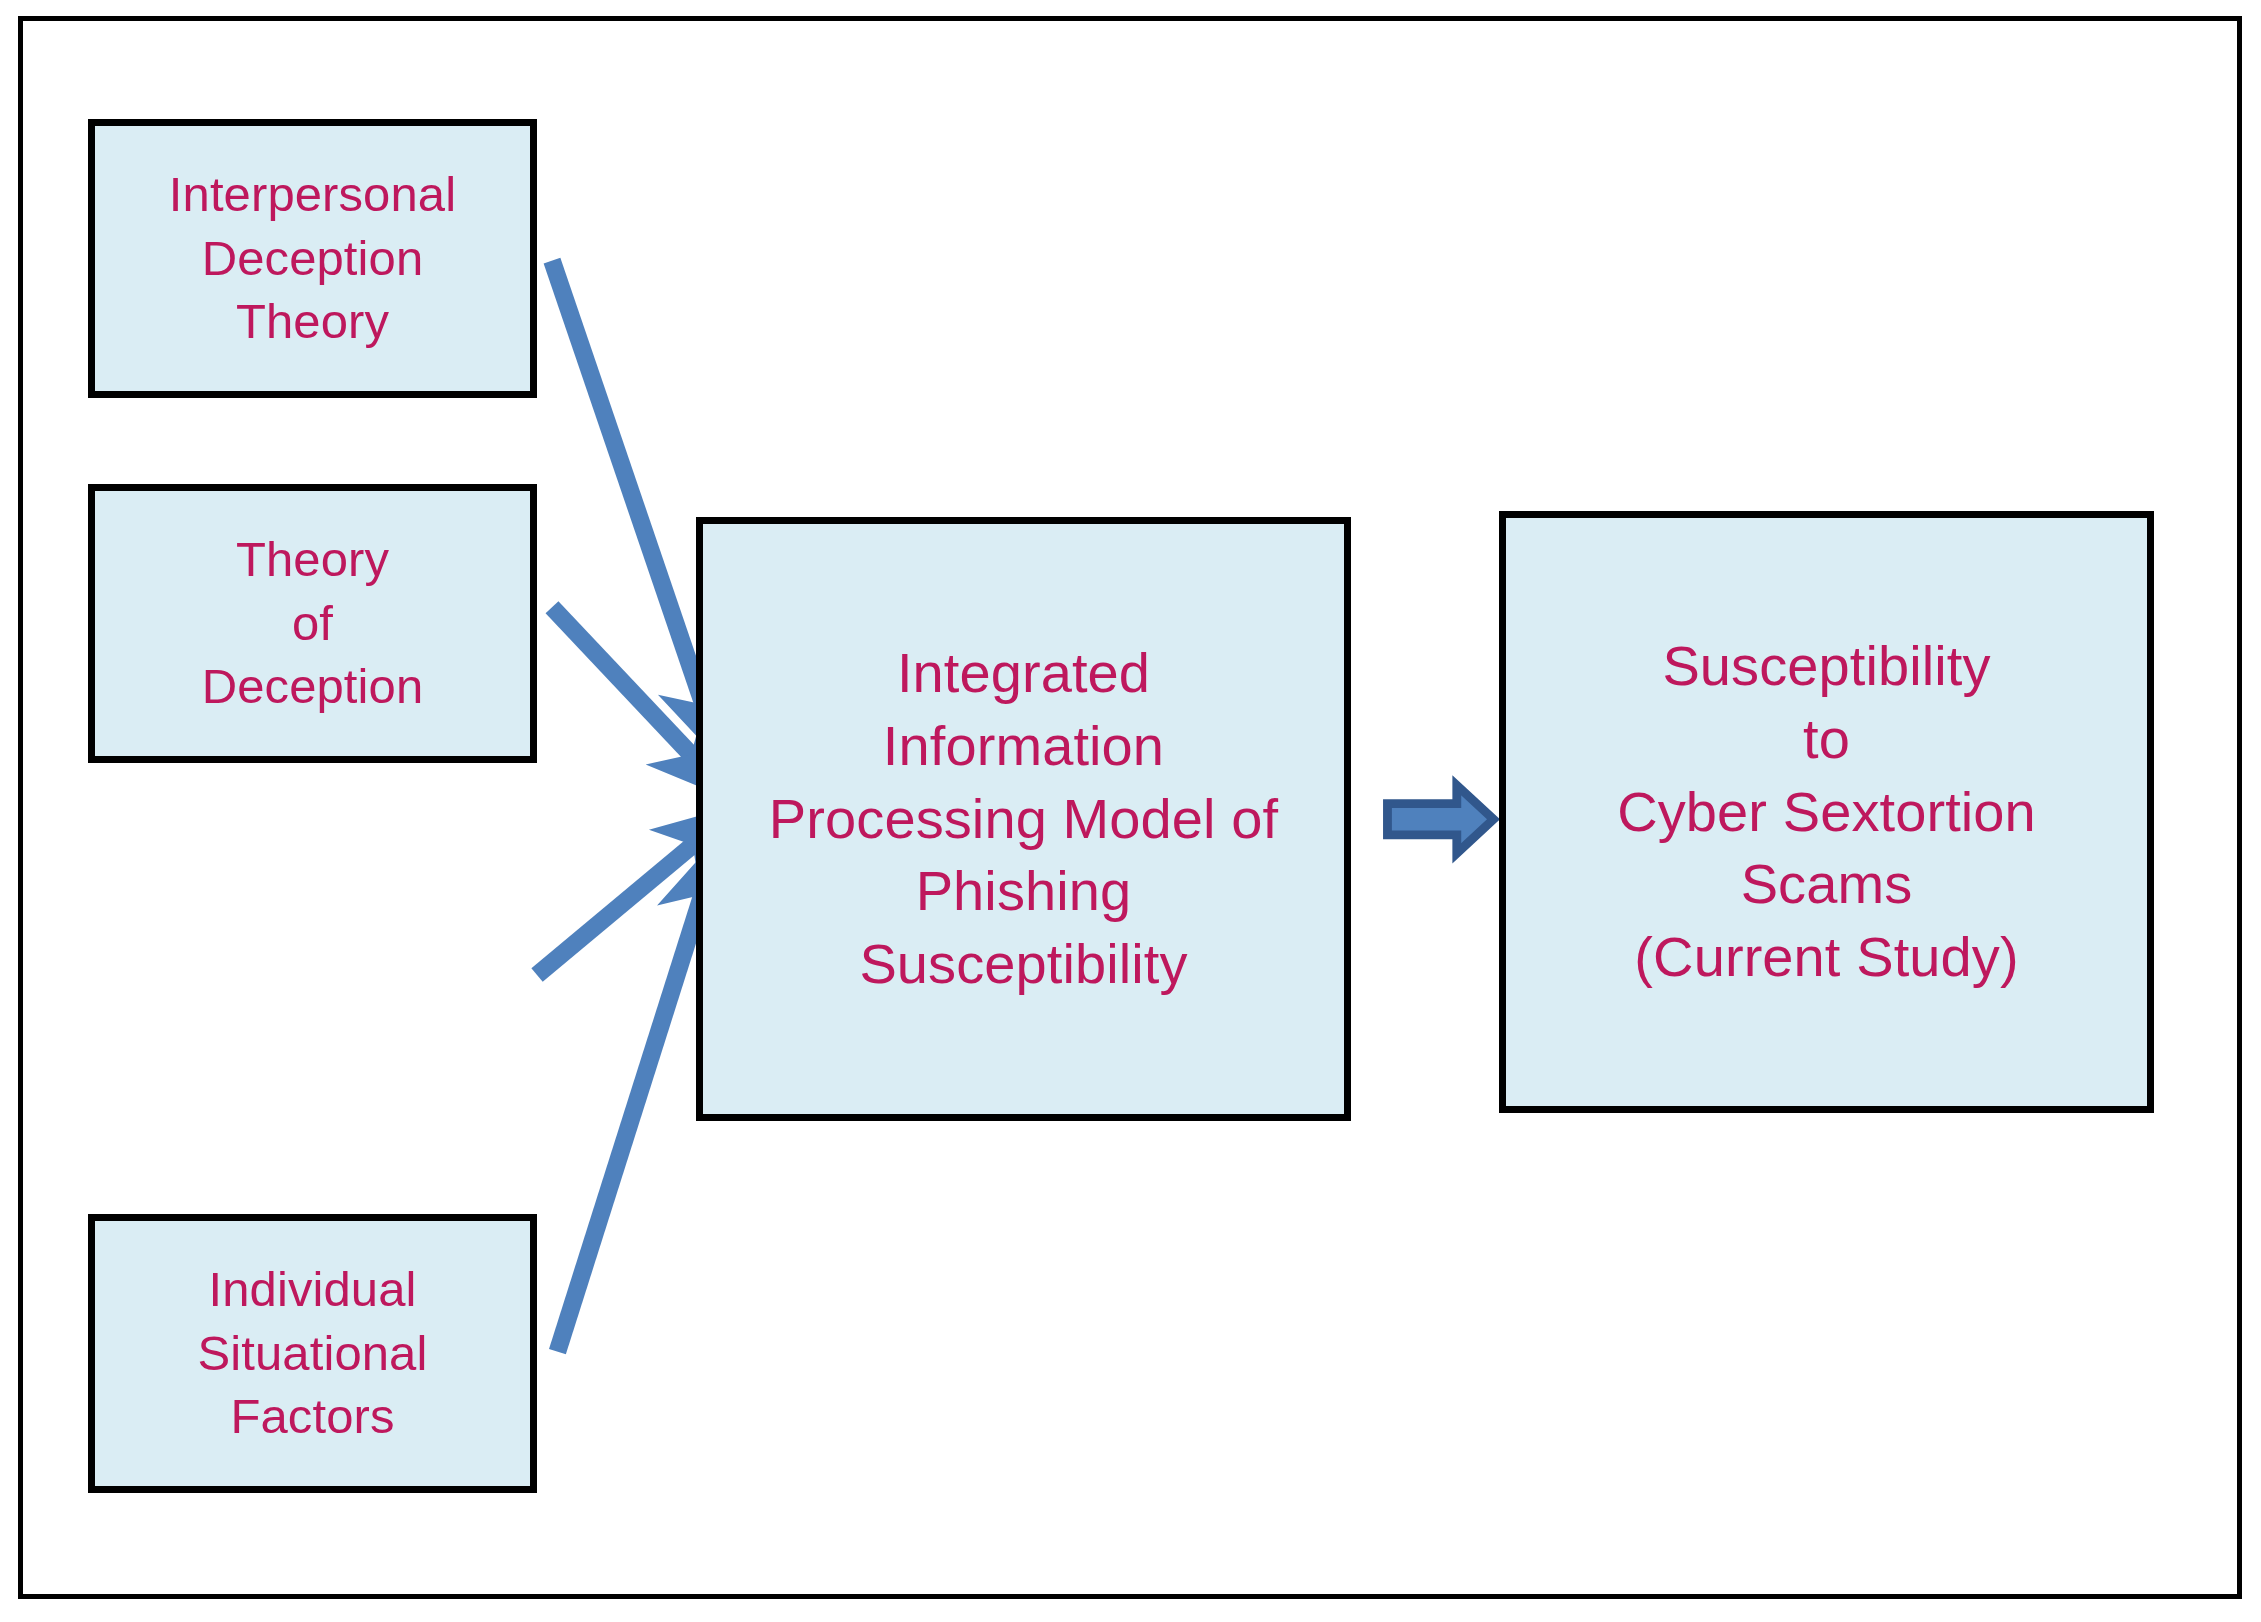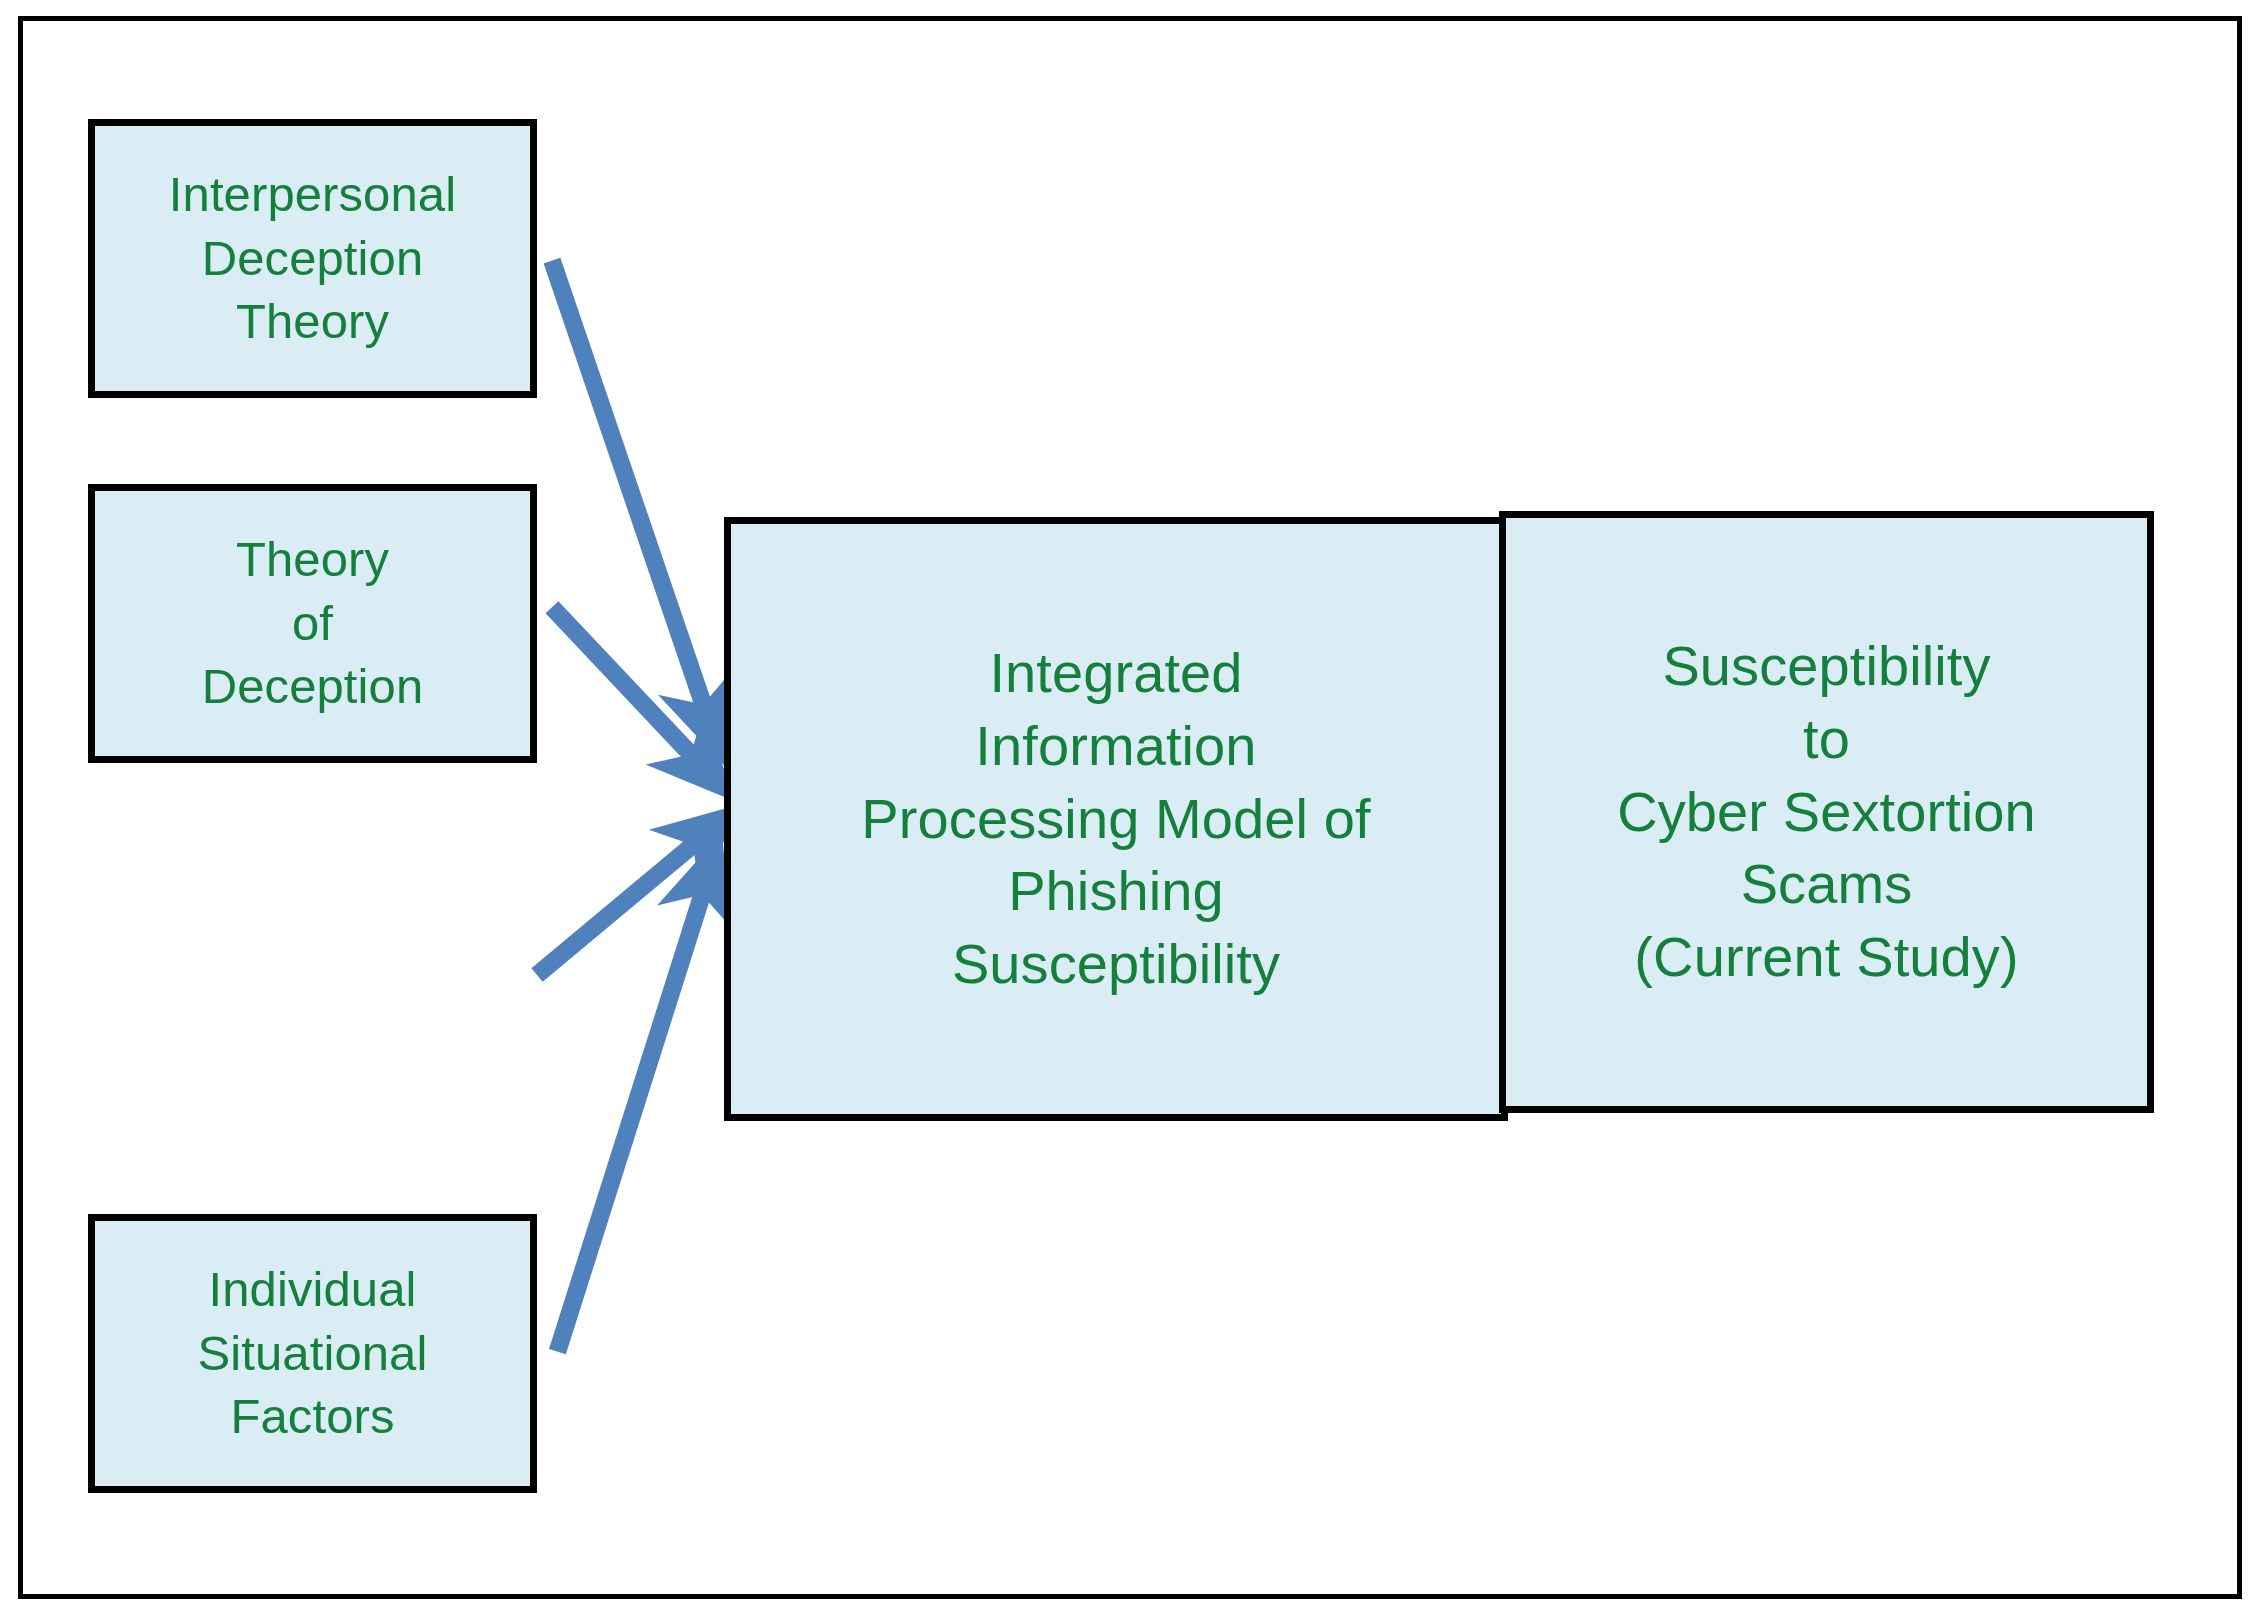--- a/index.html
+++ b/index.html
@@ -32,39 +32,39 @@
     box-sizing: border-box;
     background: #daedf4;
     border: 7.5px solid #000000;
     display: flex;
     align-items: center;
     justify-content: center;
     text-align: center;
   }
   .node-label {
     display: block;
-    color: #15803d;
+    color: #be185d;
     line-height: 1.30;
     white-space: pre-line;
     letter-spacing: 0.1px;
   }
   
   #box-interpersonal-deception-theory { left: 88px;  top: 119px;  width: 449px;  height: 279px; }
   #box-theory-of-deception            { left: 88px;  top: 484px;  width: 449px;  height: 279px; }
   #box-elaboration-likelihood-model   { left: 88px;  top: 860px; width: 449px;  height: 279px; }
   #box-individual-situational-factors { left: 88px;  top: 1214px; width: 449px;  height: 279px; }
   #box-interpersonal-deception-theory .node-label,
   #box-theory-of-deception .node-label,
   #box-elaboration-likelihood-model .node-label,
   #box-individual-situational-factors .node-label {
     font-size: 49px;
   }
   
   #box-integrated-model {
-    left: 724px; top: 517px; width: 784px; height: 604px;
+    left: 696px; top: 517px; width: 655px; height: 604px;
   }
   #box-integrated-model .node-label { font-size: 56px; }
   
   #box-susceptibility-outcome {
     left: 1499px; top: 511px; width: 655px; height: 602px;
   }
   #box-susceptibility-outcome .node-label { font-size: 56px; }
 
   
   #arrows-layer {

